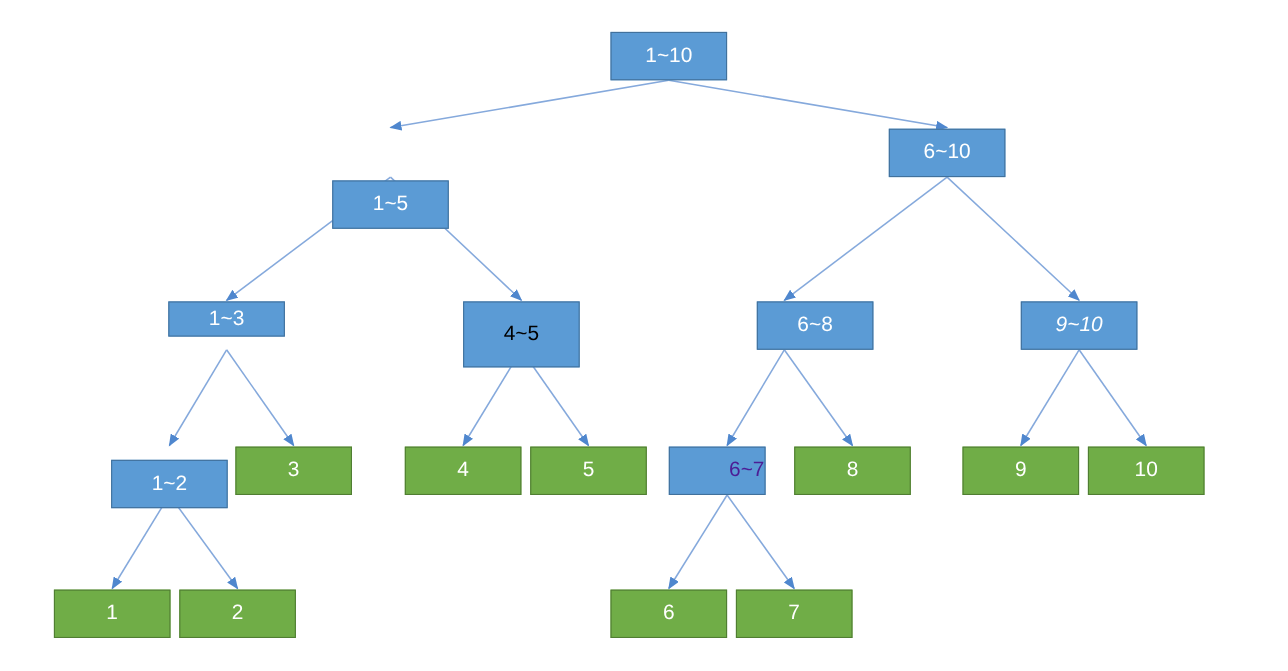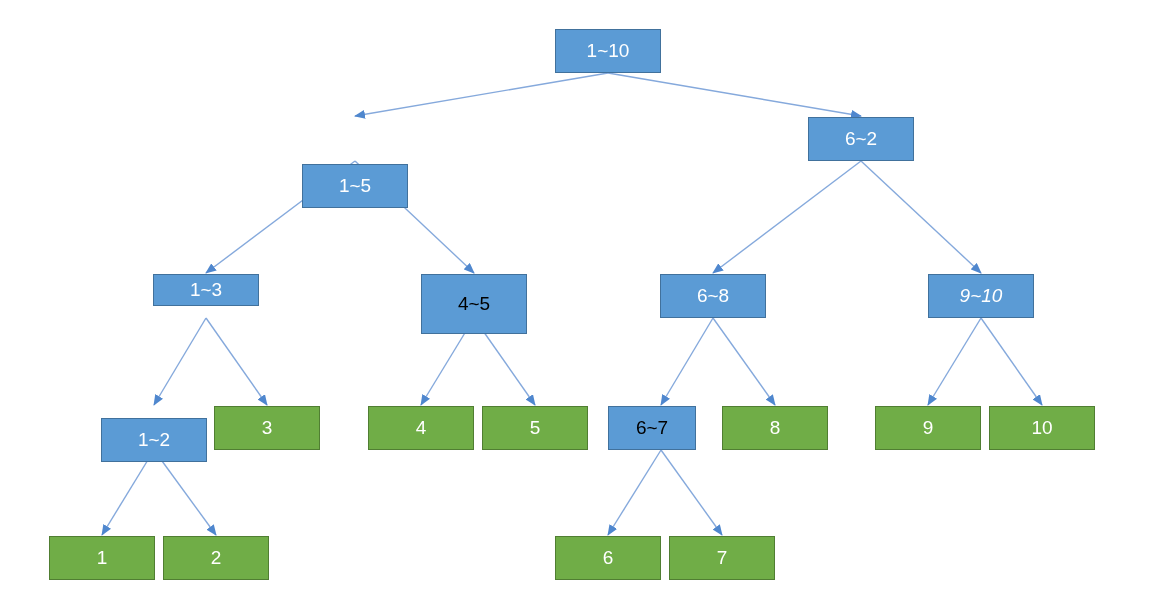--- a/index.html
+++ b/index.html
@@ -69,47 +69,47 @@
       <line x1="661" y1="450" x2="722" y2="535" stroke="#85A9DC" stroke-width="1.4" marker-end="url(#arrowhead)"></line>
     </svg>
   <div id="nodes">
       <div class="node internal" style="left: 555px; top: 29px; width: 106px; height: 44px; background: rgb(91, 155, 213); border: 1.5px solid rgb(65, 113, 156); color: rgb(255, 255, 255);">
         <span>1~10</span>
       </div>
       <div class="node internal" style="left: 302px; top: 117px; width: 106px; height: 44px; background: rgb(91, 155, 213); border: 1.5px solid rgb(65, 113, 156); color: rgb(255, 255, 255); margin-top: 47px;">
         <span>1~5</span>
       </div>
       <div class="node internal" style="left: 808px; top: 117px; width: 106px; height: 44px; background: rgb(91, 155, 213); border: 1.5px solid rgb(65, 113, 156); color: rgb(255, 255, 255);">
-        <span>6~2</span>
+        <span>6~10</span>
       </div>
       <div class="node internal" style="left: 153px; top: 274px; width: 106px; height: 32px; background: rgb(91, 155, 213); border: 1.5px solid rgb(65, 113, 156); color: rgb(255, 255, 255);">
         <span>1~3</span>
       </div>
       <div class="node internal" style="left: 421px; top: 274px; width: 106px; height: 60px; background: rgb(91, 155, 213); border: 1.5px solid rgb(65, 113, 156); color: #000000;">
         <span>4~5</span>
       </div>
-      <div class="node internal" style="left: 660px; top: 274px; width: 106px; height: 44px; background: rgb(91, 155, 213); border: 1.5px solid rgb(65, 113, 156); color: rgb(255, 255, 255);">
+      <div class="node internal" style="left: 688px; top: 274px; width: 106px; height: 44px; background: rgb(91, 155, 213); border: 1.5px solid rgb(65, 113, 156); color: rgb(255, 255, 255);">
         <span>6~8</span>
       </div>
       <div class="node internal" style="left: 928px; top: 274px; width: 106px; height: 44px; background: rgb(91, 155, 213); border: 1.5px solid rgb(65, 113, 156); color: rgb(255, 255, 255); font-style: italic;">
         <span>9~10</span>
       </div>
       <div class="node internal" style="left: 101px; top: 418px; width: 106px; height: 44px; background: rgb(91, 155, 213); border: 1.5px solid rgb(65, 113, 156); color: rgb(255, 255, 255);">
         <span>1~2</span>
       </div>
       <div class="node leaf" style="left: 214px; top: 406px; width: 106px; height: 44px; background: rgb(112, 173, 71); border: 1.5px solid rgb(80, 126, 50); color: rgb(255, 255, 255);">
         <span>3</span>
       </div>
       <div class="node leaf" style="left: 368px; top: 406px; width: 106px; height: 44px; background: rgb(112, 173, 71); border: 1.5px solid rgb(80, 126, 50); color: rgb(255, 255, 255);">
         <span>4</span>
       </div>
       <div class="node leaf" style="left: 482px; top: 406px; width: 106px; height: 44px; background: rgb(112, 173, 71); border: 1.5px solid rgb(80, 126, 50); color: rgb(255, 255, 255);">
         <span>5</span>
       </div>
-      <div class="node internal" style="left: 608px; top: 406px; width: 88px; height: 44px; background: rgb(91, 155, 213); border: 1.5px solid rgb(65, 113, 156); color: #000000;">
+      <div class="node internal" style="left: 608px; top: 406px; width: 88px; height: 44px; background: rgb(91, 155, 213); border: 1.5px solid rgb(65, 113, 156); color: #4c1d95; justify-content: flex-end;">
         <span>6~7</span>
       </div>
       <div class="node leaf" style="left: 722px; top: 406px; width: 106px; height: 44px; background: rgb(112, 173, 71); border: 1.5px solid rgb(80, 126, 50); color: rgb(255, 255, 255);">
         <span>8</span>
       </div>
       <div class="node leaf" style="left: 875px; top: 406px; width: 106px; height: 44px; background: rgb(112, 173, 71); border: 1.5px solid rgb(80, 126, 50); color: rgb(255, 255, 255);">
         <span>9</span>
       </div>
       <div class="node leaf" style="left: 989px; top: 406px; width: 106px; height: 44px; background: rgb(112, 173, 71); border: 1.5px solid rgb(80, 126, 50); color: rgb(255, 255, 255);">
         <span>10</span>

